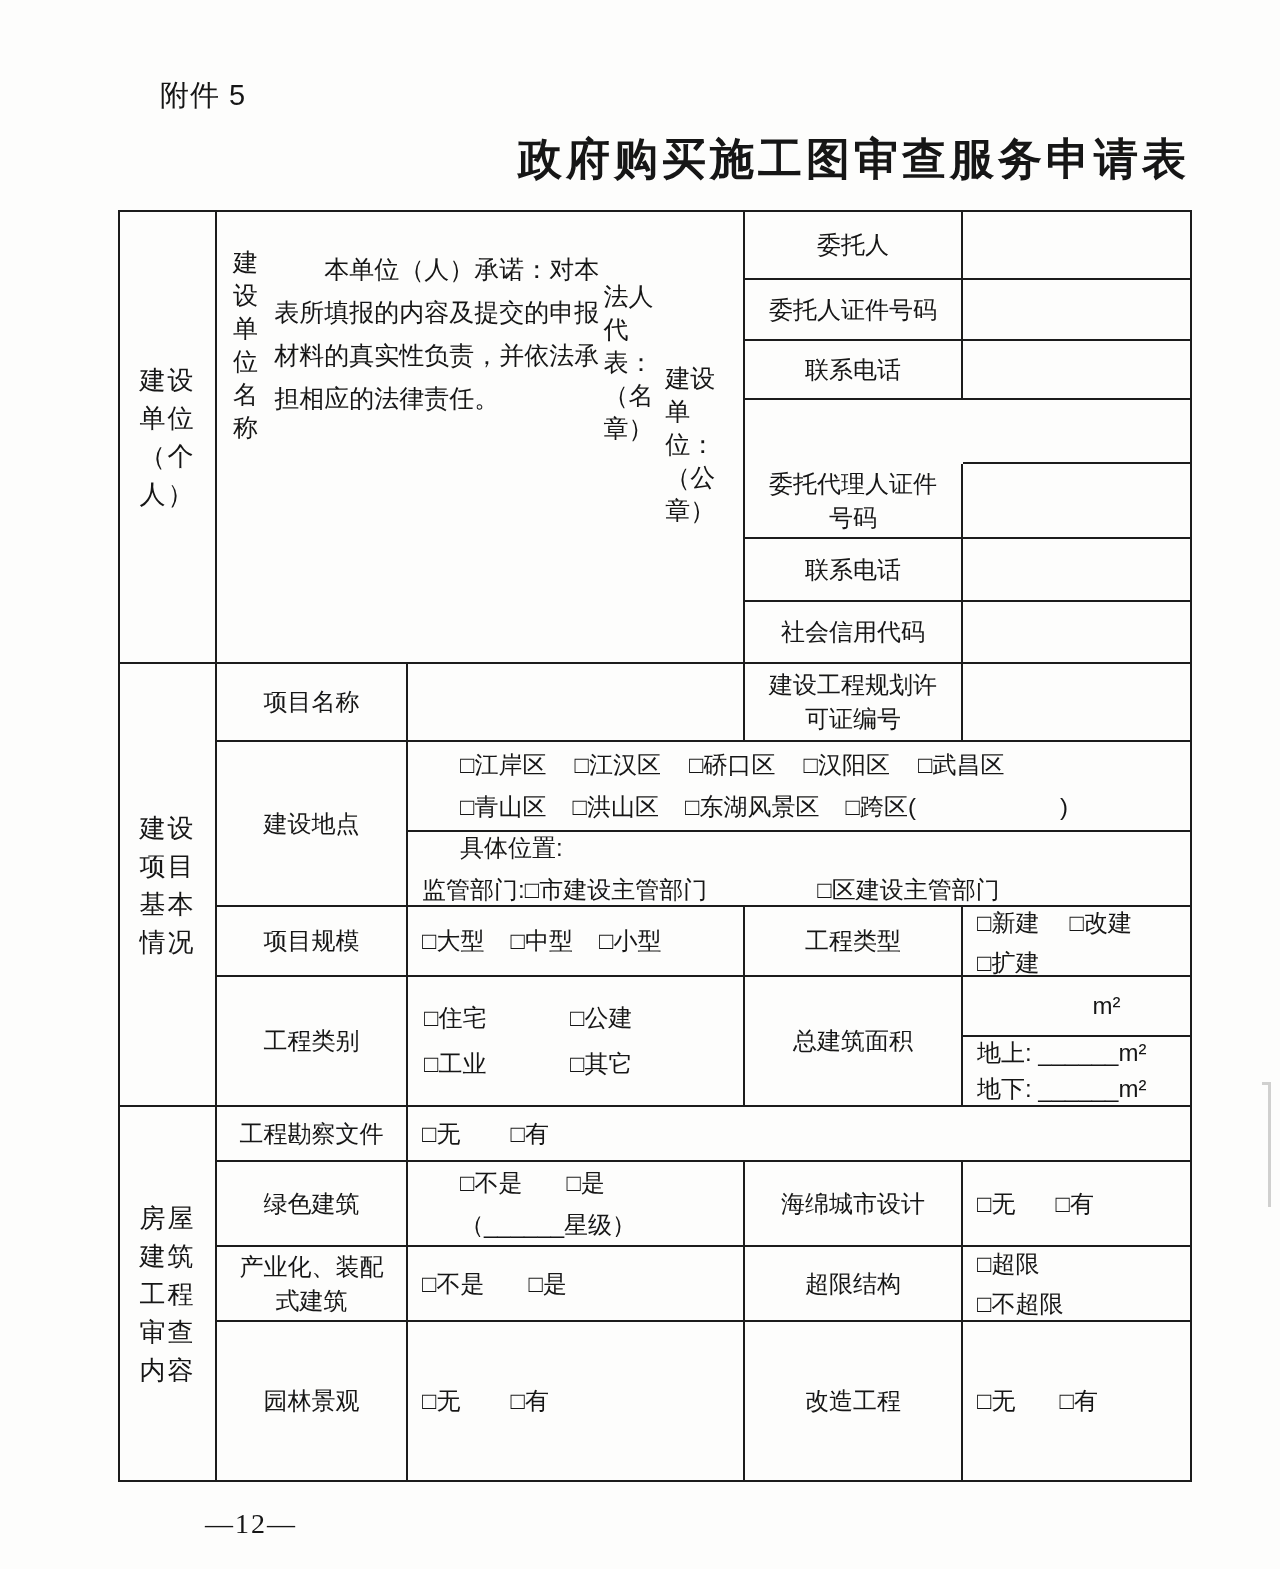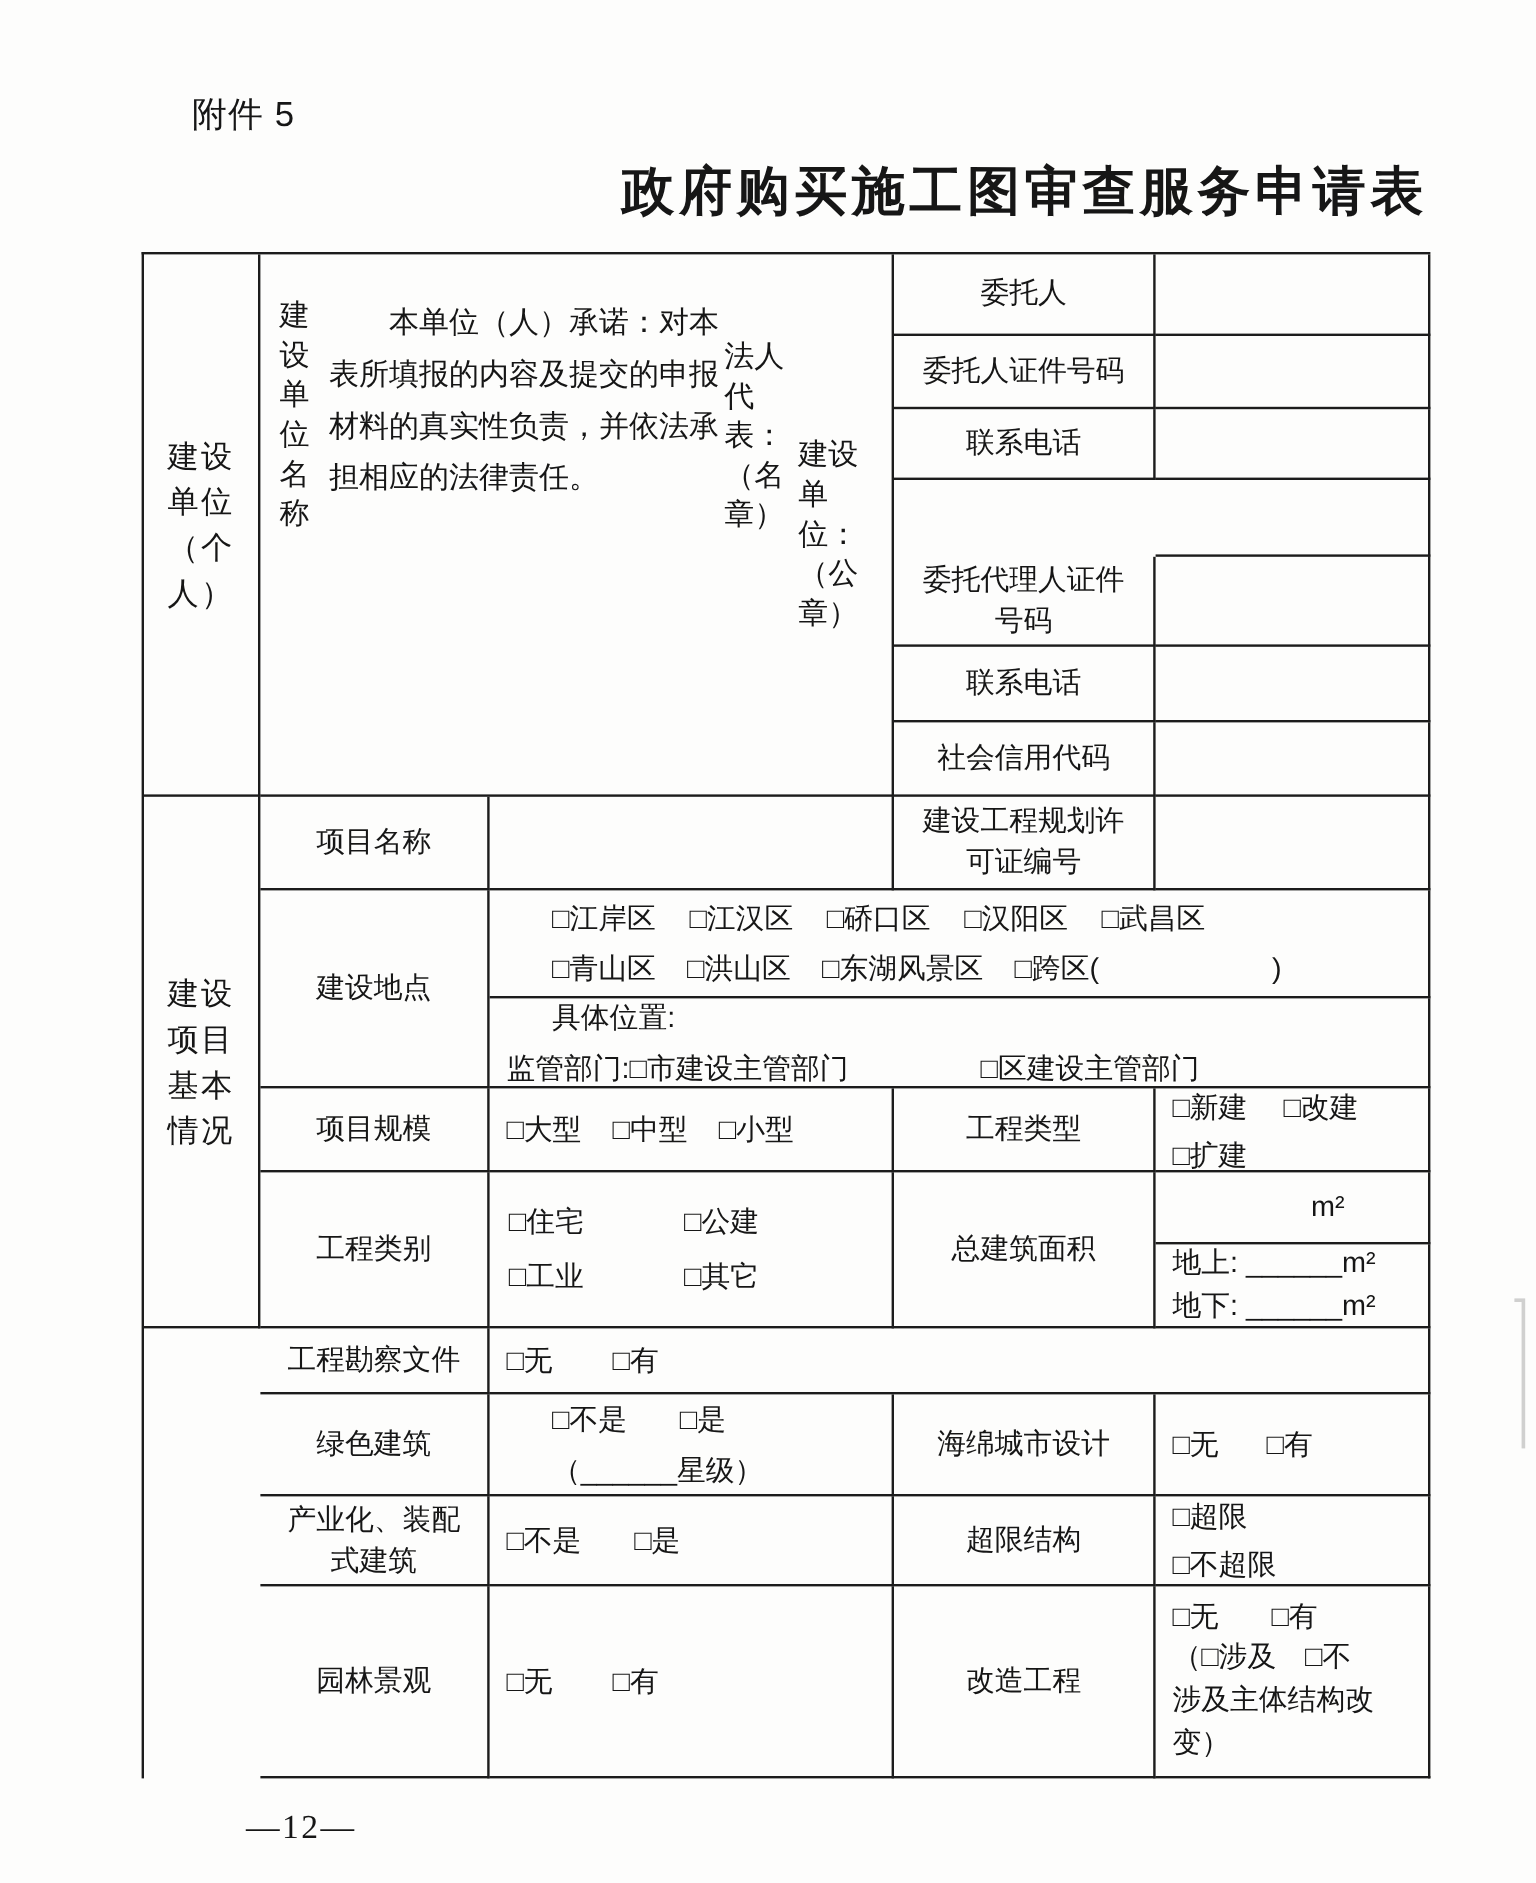--- a/index.html
+++ b/index.html
@@ -150,20 +150,25 @@
       <span class="opt">□住宅</span>
       <span class="opt">□公建</span>
       <span class="opt">□工业</span>
       <span class="opt">□其它</span>
     </div>
   <div class="cell lbl" style="grid-area:12/4/14/5">总建筑面积</div>
   <div class="cell unit-cell" style="grid-area:12/5/13/6">m²</div>
   <div class="cell pre" style="grid-area:13/5/14/6; justify-content:flex-start; padding-left:14px">地上: ______m²
 地下: ______m²</div>
 
+  <div class="cell rowhead" style="grid-area:14/1/18/2">房屋
+建筑
+工程
+审查
+内容</div>
 
   <div class="cell lbl" style="grid-area:14/2/15/3">工程勘察文件</div>
   <div class="cell opts" style="grid-area:14/3/15/6; --g:50px">
       <span class="opt">□无</span>
       <span class="opt">□有</span>
     </div>
 
   <div class="cell lbl" style="grid-area:15/2/16/3">绿色建筑</div>
   <div class="cell two-line" style="grid-area:15/3/16/4">
     <div class="line" style="--g:44px">
@@ -194,23 +199,20 @@
   <div class="cell opts" style="grid-area:17/3/18/4; --g:50px">
       <span class="opt">□无</span>
       <span class="opt">□有</span>
     </div>
   <div class="cell lbl" style="grid-area:17/4/18/5">改造工程</div>
   <div class="cell reno-cell" style="grid-area:17/5/18/6">
     <div class="line">
         <span class="opt">□无</span>
         <span class="opt">□有</span>
       </div>
-    <div class="pre">（□涉及　□不
-涉及主体结构改
-变）</div>
   </div>
 
 </div>
 
 <div class="footer">—12—</div>
 
 <div class="artifact" style="left:1268px; top:1085px; width:3px; height:122px"></div>
 <div class="artifact" style="left:1262px; top:1082px; width:9px; height:3px"></div>
 
 </body></html>

